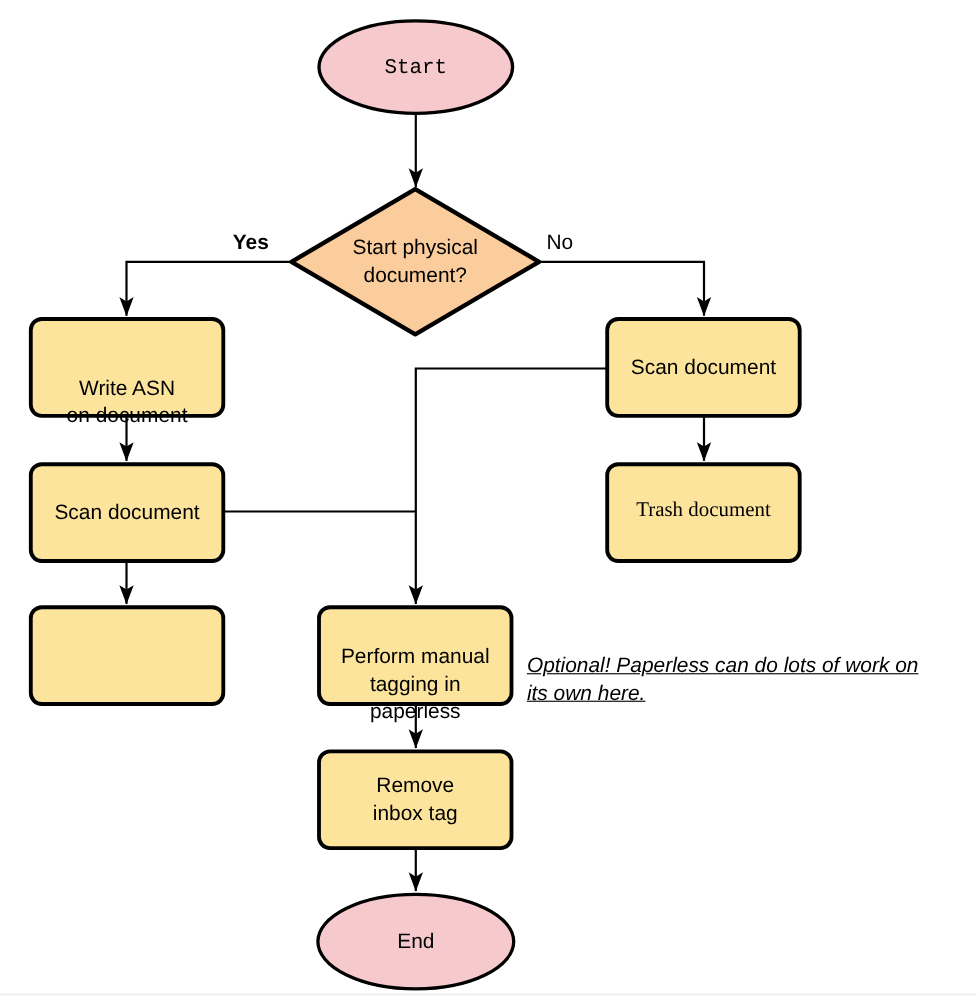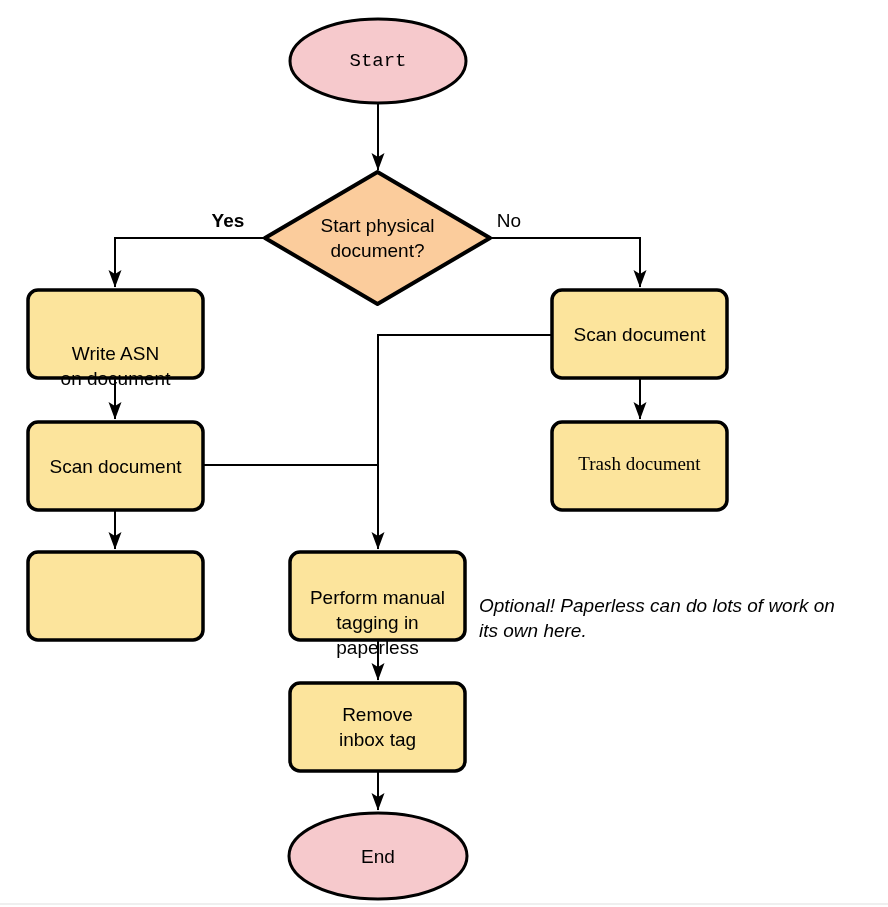--- a/index.html
+++ b/index.html
@@ -35,20 +35,21 @@
   .annotation {
     position: absolute;
     left: 479px;
     top: 593px;
     width: 402px;
     font-size: 19px;
     line-height: 25px;
     font-style: italic;
     color: #000000;
     white-space: pre-line;
+    text-decoration: underline;
   }
   .bottom-rule {
     position: absolute;
     left: 0;
     top: 903px;
     width: 888px;
     height: 2px;
     background: #efefef;
   }
 </style>

